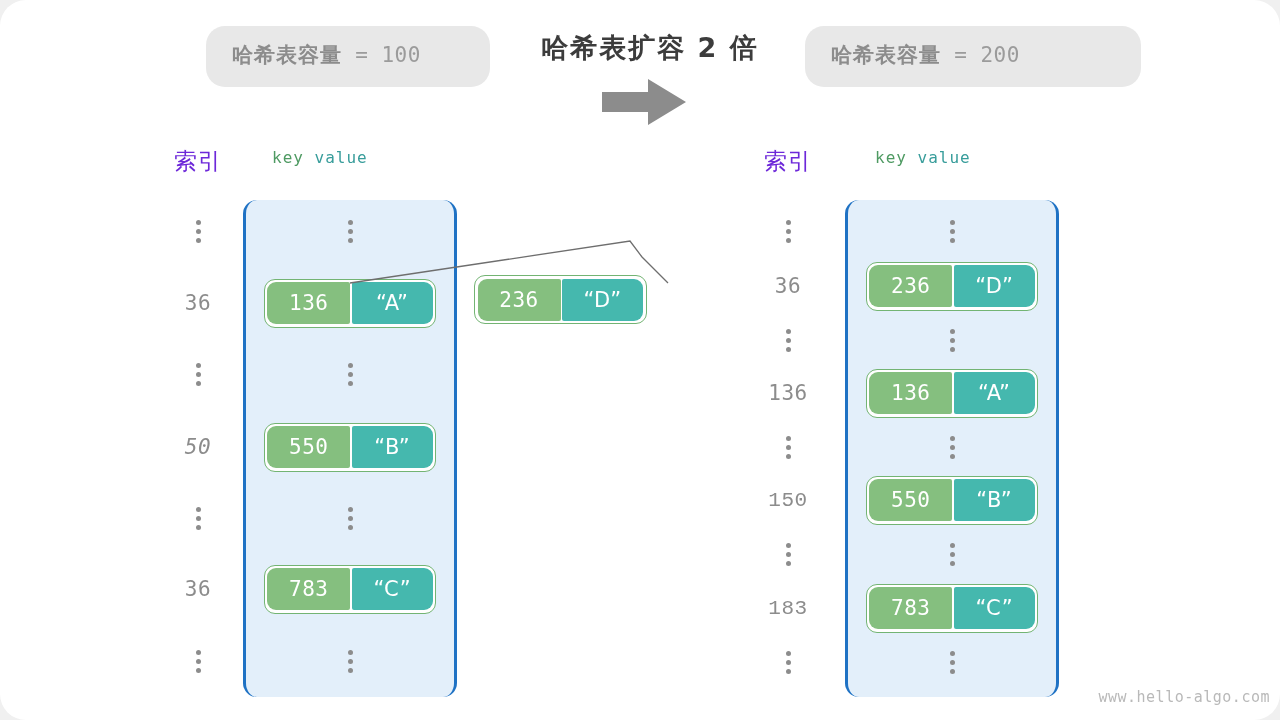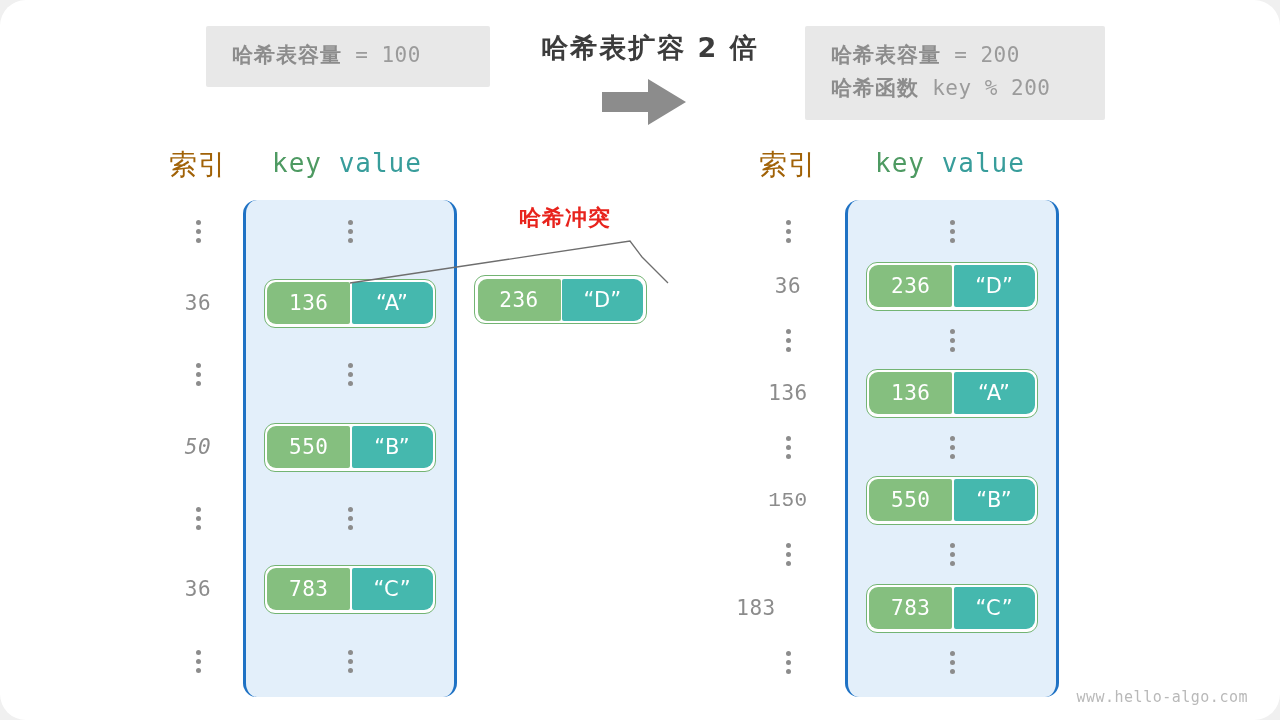--- a/index.html
+++ b/index.html
@@ -19,41 +19,41 @@
     height: 720px;
     background: #ffffff;
     border-radius: 26px;
     overflow: hidden;
   }
 
   
   .info-box {
     position: absolute;
     background: #e8e8e8;
-    border-radius: 2px;
+    border-radius: 19px;
     padding: 13px 20px 15px 26px;
     box-sizing: border-box;
   }
   .info-line {
     font-family: "DejaVu Sans Mono", "Liberation Mono", monospace;
     font-size: 21px;
     line-height: 33px;
     color: #9b9b9b;
     white-space: pre;
     letter-spacing: 0.5px;
   }
   .info-line .cjk {
     font-family: "DejaVu Sans", "Liberation Sans", sans-serif;
     font-weight: bold;
     color: #8c8c8c;
     letter-spacing: 1px;
   }
 
   #info-left  { left: 206px; top: 26px;  width: 284px; }
-  #info-right { left: 805px; top: 26px;  width: 300px; }
+  #info-right { left: 805px; top: 26px;  width: 336px; }
 
   
   #center-title {
     position: absolute;
     left: 520px; top: 30px;
     width: 260px;
     text-align: center;
     font-size: 27px;
     font-weight: bold;
     color: #3c3c3c;
@@ -61,28 +61,28 @@
   }
   #arrow {
     position: absolute;
     left: 602px; top: 79px;
     width: 84px; height: 46px;
   }
   .head-index {
     position: absolute;
     width: 84px;
     text-align: center;
-    font-size: 28px;
-    color: #a16207;
+    font-size: 23px;
+    color: #6d28d9;
     letter-spacing: 1px;
   }
   .head-kv {
     position: absolute;
     font-family: "DejaVu Sans Mono", "Liberation Mono", monospace;
-    font-size: 26px;
+    font-size: 16px;
     letter-spacing: 1px;
     white-space: pre;
   }
   .head-key   { color: #4e9a62; }
   .head-value { color: #389d9b; }
 
   
   .bucket {
     position: absolute;
     width: 214px;
@@ -188,21 +188,21 @@
   }
   #collision-lines {
     position: absolute;
     left: 330px; top: 235px;
     width: 340px; height: 60px;
   }
 
   
   #watermark {
     position: absolute;
-    right: 32px; bottom: 14px;
+    right: 10px; bottom: 14px;
     font-family: "DejaVu Sans Mono", "Liberation Mono", monospace;
     font-size: 15px;
     color: #b9b9b9;
     letter-spacing: 0.5px;
   }
 </style>
 </head>
 <body>
 
 <div id="canvas">
@@ -211,21 +211,20 @@
     <div class="info-line"><span class="cjk">哈希表容量</span><span> = 100</span></div>
   </div>
 
   <div id="center-title">哈希表扩容 2 倍</div>
   <svg id="arrow" viewBox="0 0 84 46">
     <polygon points="0,13 46,13 46,0 84,23 46,46 46,33 0,33" fill="#8c8c8c"></polygon>
   </svg>
 
   <div class="info-box" id="info-right">
     <div class="info-line"><span class="cjk">哈希表容量</span><span> = 200</span></div>
-    <div class="info-line"><span class="cjk">哈希函数</span><span> key % 200</span></div>
   </div>
 
   <div class="head-index" style="left:156px; top:146px;">索引</div>
   <div class="head-kv" style="left:272px; top:148px;"><span class="head-key">key</span><span> </span><span class="head-value">value</span></div>
 
   <div class="head-index" style="left:746px; top:146px;">索引</div>
   <div class="head-kv" style="left:875px; top:148px;"><span class="head-key">key</span><span> </span><span class="head-value">value</span></div>
 
   <div class="bucket" id="bucket-left" style="left:243px; top:200px; height:497px;"></div>
   <div id="rows-left">
@@ -303,21 +302,20 @@
       <div class="idx-label" style="left: 156px; top: 561px;">36</div>
       <div class="idx-label" style="left: 156px; top: 633px;">
         <div class="vdots">
           <i></i>
           <i></i>
           <i></i>
         </div>
       </div>
     </div>
 
-  <div id="collision-label">哈希冲突</div>
   <svg id="collision-lines" viewBox="0 0 340 60">
     <path d="M20,48 L300,6 L312,22 L338,48" fill="none" stroke="#6e6e6e" stroke-width="1.3"></path>
   </svg>
 
   <div class="pair" id="collide-pair">
     <div class="k">236</div>
     <div class="v">“D”</div>
   </div>
 
   <div class="bucket" id="bucket-right" style="left:845px; top:200px; height:497px;"></div>
@@ -407,21 +405,21 @@
         </div>
       </div>
       <div class="idx-label" style="left: 746px; top: 472px; font-family: Liberation Mono, monospace;">150</div>
       <div class="idx-label" style="left: 746px; top: 526px;">
         <div class="vdots">
           <i></i>
           <i></i>
           <i></i>
         </div>
       </div>
-      <div class="idx-label" style="left: 714px; top: 580px;">183</div>
+      <div class="idx-label" style="left: 746px; top: 580px; font-family: Liberation Mono, monospace;">183</div>
       <div class="idx-label" style="left: 746px; top: 634px;">
         <div class="vdots">
           <i></i>
           <i></i>
           <i></i>
         </div>
       </div>
     </div>
 
   <div id="watermark">www.hello-algo.com</div>

